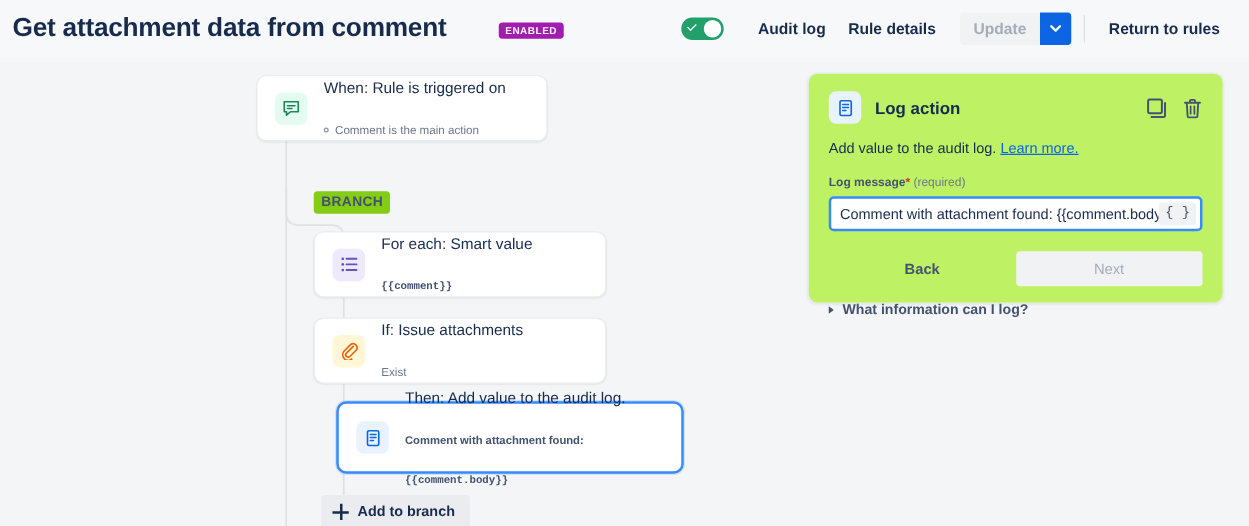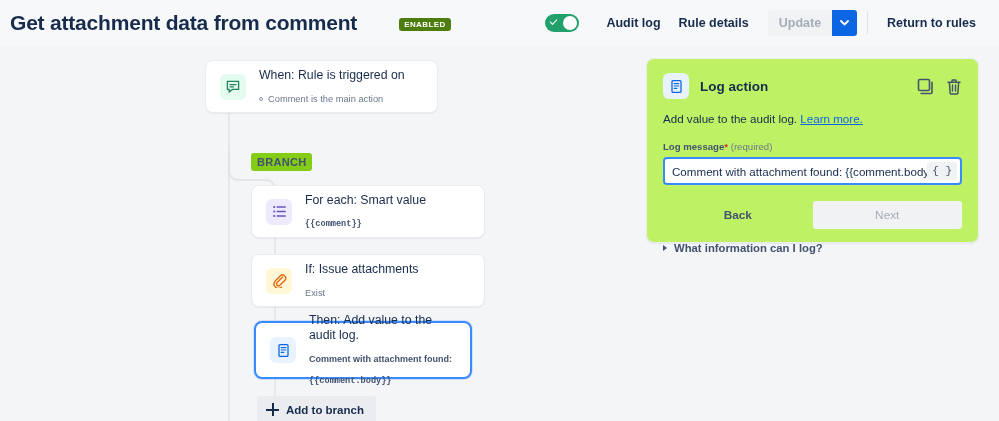--- a/index.html
+++ b/index.html
@@ -19,21 +19,21 @@
     display: flex; align-items: center; gap: 32px;
   }
   .page-title {
     margin-left: 10px;
     font-size: 21px; font-weight: 700;
     color: #172B4D; letter-spacing: -0.2px;
     white-space: nowrap;
   }
   .enabled-badge {
     margin-left: 10px;
-    background: #4d7c0f; color: #FFFFFF;
+    background: #a21caf; color: #FFFFFF;
     font-size: 8px; font-weight: 700; letter-spacing: 0.4px;
     padding: 2px 5px 2px 5px; border-radius: 3px;
     text-transform: uppercase;
     position: relative; top: 1px;
   }
   .header-right {
     margin-left: auto;
     display: flex; align-items: center; gap: 0;
     padding-right: 14px;
   }
@@ -100,21 +100,21 @@
   .card.selected {
     border: 2px solid #388BFF;
     box-shadow: 0 0 0 1px rgba(56,139,255,0.18);
   }
   .card-icon {
     width: 26px; height: 26px; border-radius: 6px;
     margin-left: 14px; margin-right: 13px;
     flex: 0 0 auto;
     display: flex; align-items: center; justify-content: center;
   }
-  .card-text { display: flex; flex-direction: column; gap: 10px; padding-right: 10px; }
+  .card-text { display: flex; flex-direction: column; gap: 20px; padding-right: 10px; }
   .card-title { font-size: 12.3px; color: #172B4D; line-height: 15px; }
   .card-sub {
     font-size: 9.3px; color: #6B778C; line-height: 12px;
   }
   .card-sub.mono { font-family: "Liberation Mono", monospace; font-weight: 700; font-size: 8.6px; color: #42526E; }
   .card-sub.bold { font-weight: 700; color: #42526E; font-size: 9px; }
   .bullet-sub { display: flex; align-items: center; gap: 5px; }
   .bullet-sub .dot {
     width: 4px; height: 4px; border-radius: 50%;
     border: 1px solid #8993A4; flex: 0 0 auto;
@@ -293,21 +293,21 @@
       <svg width="15" height="15" viewBox="0 0 15 15">
         <path d="M10.6 4.1 L5.2 9.5 a1.9 1.9 0 0 0 2.7 2.7 l5.0-5.0 a3.2 3.2 0 0 0 -4.5-4.5 L3.2 8.0 a4.4 4.4 0 0 0 6.2 6.2" fill="none" stroke="#E56910" stroke-width="1.4" stroke-linecap="round"></path>
       </svg>
     </div>
     <div class="card-text">
       <div class="card-title">If: Issue attachments</div>
       <div class="card-sub">Exist</div>
     </div>
   </div>
 
-  <div class="card selected" style="left:254px; top:275px; width:218px; height:58px;">
+  <div class="card selected" style="left:269px; top:275px; width:278px; height:58px;">
     <div class="card-icon" style="background:#E9F2FF;">
       <svg width="15" height="15" viewBox="0 0 15 15">
         <rect x="3" y="1.6" width="9" height="11.8" rx="1.2" fill="none" stroke="#0C66E4" stroke-width="1.3"></rect>
         <path d="M5.2 4.6 h4.6 M5.2 7 h4.6 M5.2 9.4 h2.6" stroke="#0C66E4" stroke-width="1.2" stroke-linecap="round"></path>
       </svg>
     </div>
     <div class="card-text">
       <div class="card-title">Then: Add value to the audit log.</div>
       <div class="card-sub bold">Comment with attachment found:</div>
       <div class="card-sub mono">{{comment.body}}</div>

